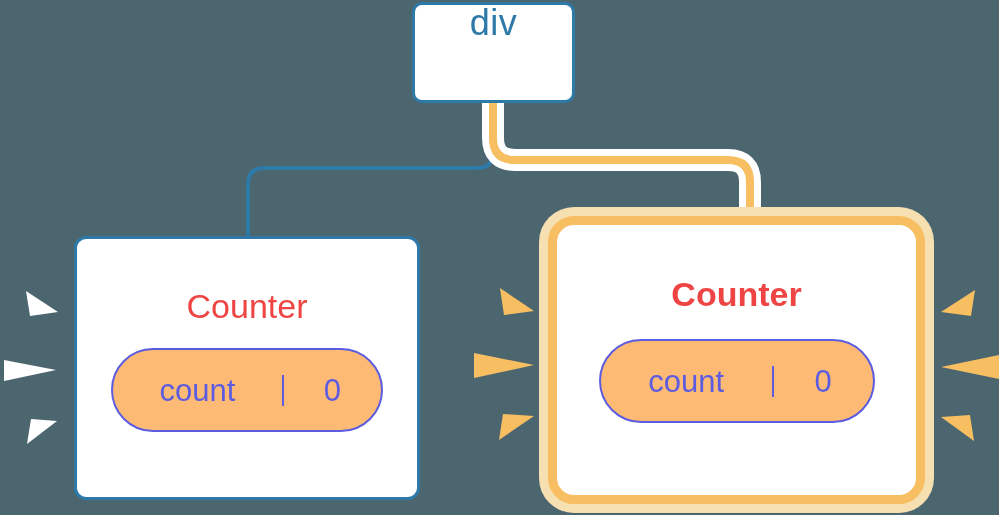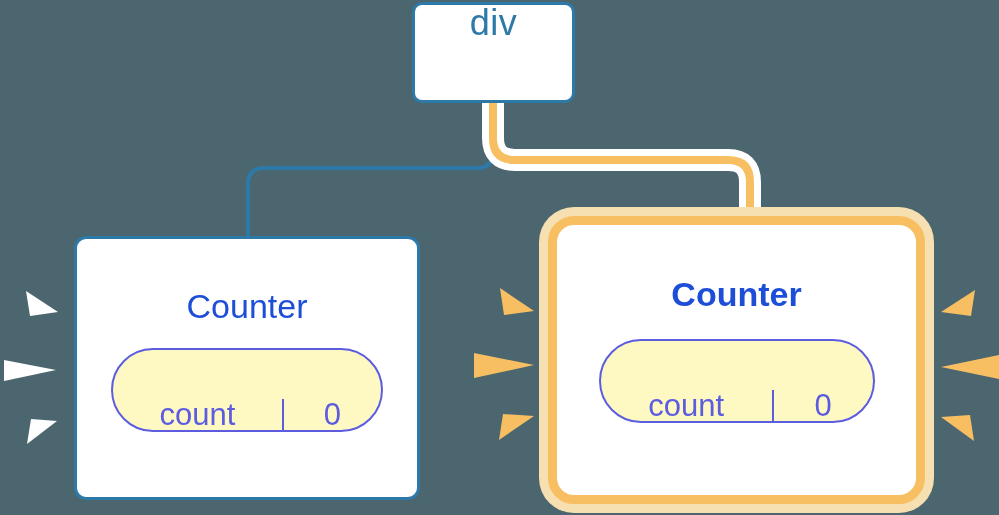--- a/index.html
+++ b/index.html
@@ -76,41 +76,41 @@
     top: 216px;
     width: 377px;
     height: 288px;
     border: 9px solid #f8bf62;
     border-radius: 26px;
     box-shadow: 0 0 0 9px #f6dfb1;
     justify-content: flex-start;
   }
 
   .counter-title {
-    color: #1d4ed8;
+    color: #ef4444;
     line-height: 1;
   }
   .node-counter-plain .counter-title {
     font-size: 34px;
     font-weight: 400;
     margin-top: 50px;
   }
   .node-counter-highlight .counter-title {
     font-size: 34px;
     font-weight: 700;
     margin-top: 52px;
   }
 
   .state-pill {
     display: flex;
-    align-items: flex-end;
+    align-items: center;
     border: 2px solid #5c5ce0;
     border-radius: 999px;
     height: 80px;
-    background: #fef9c3;
+    background: #fdba74;
     overflow: hidden;
   }
   .node-counter-plain .state-pill {
     margin-top: 25px;
     width: 268px;
   }
   .node-counter-highlight .state-pill {
     margin-top: 28px;
     width: 272px;
   }

